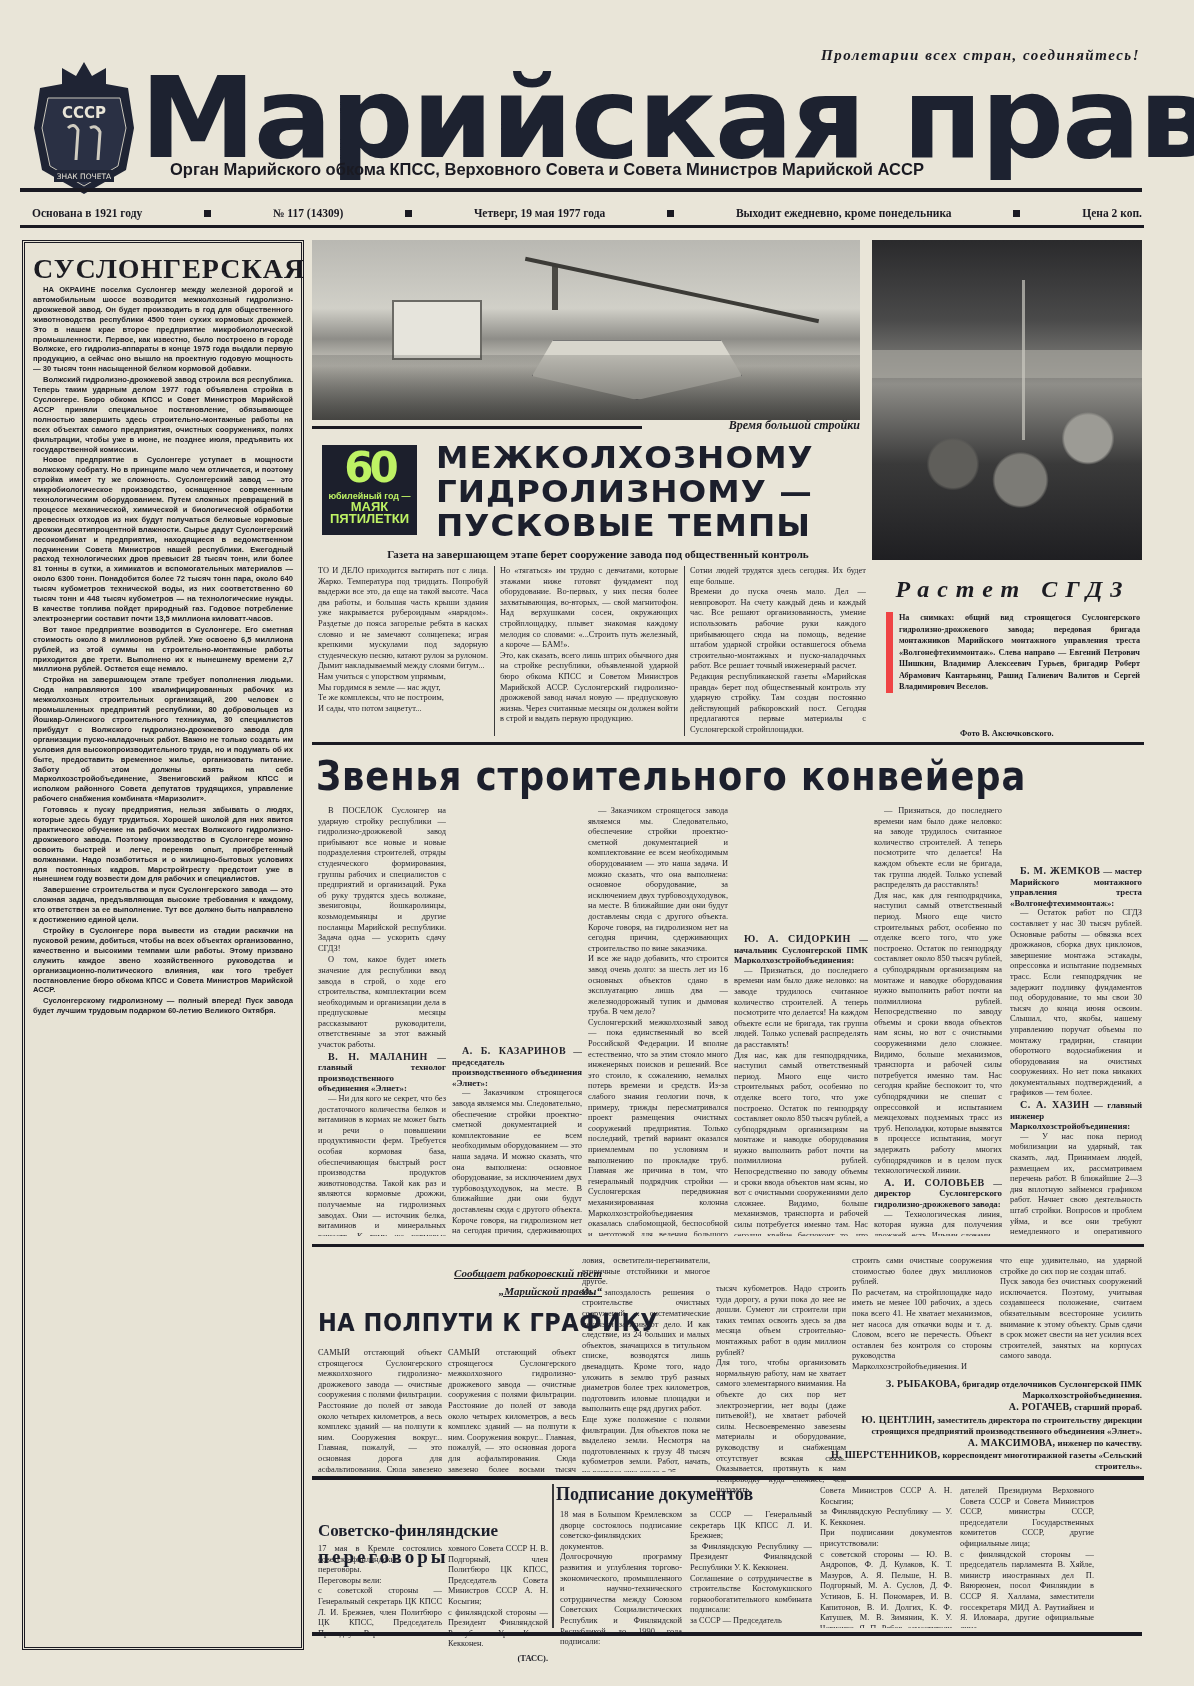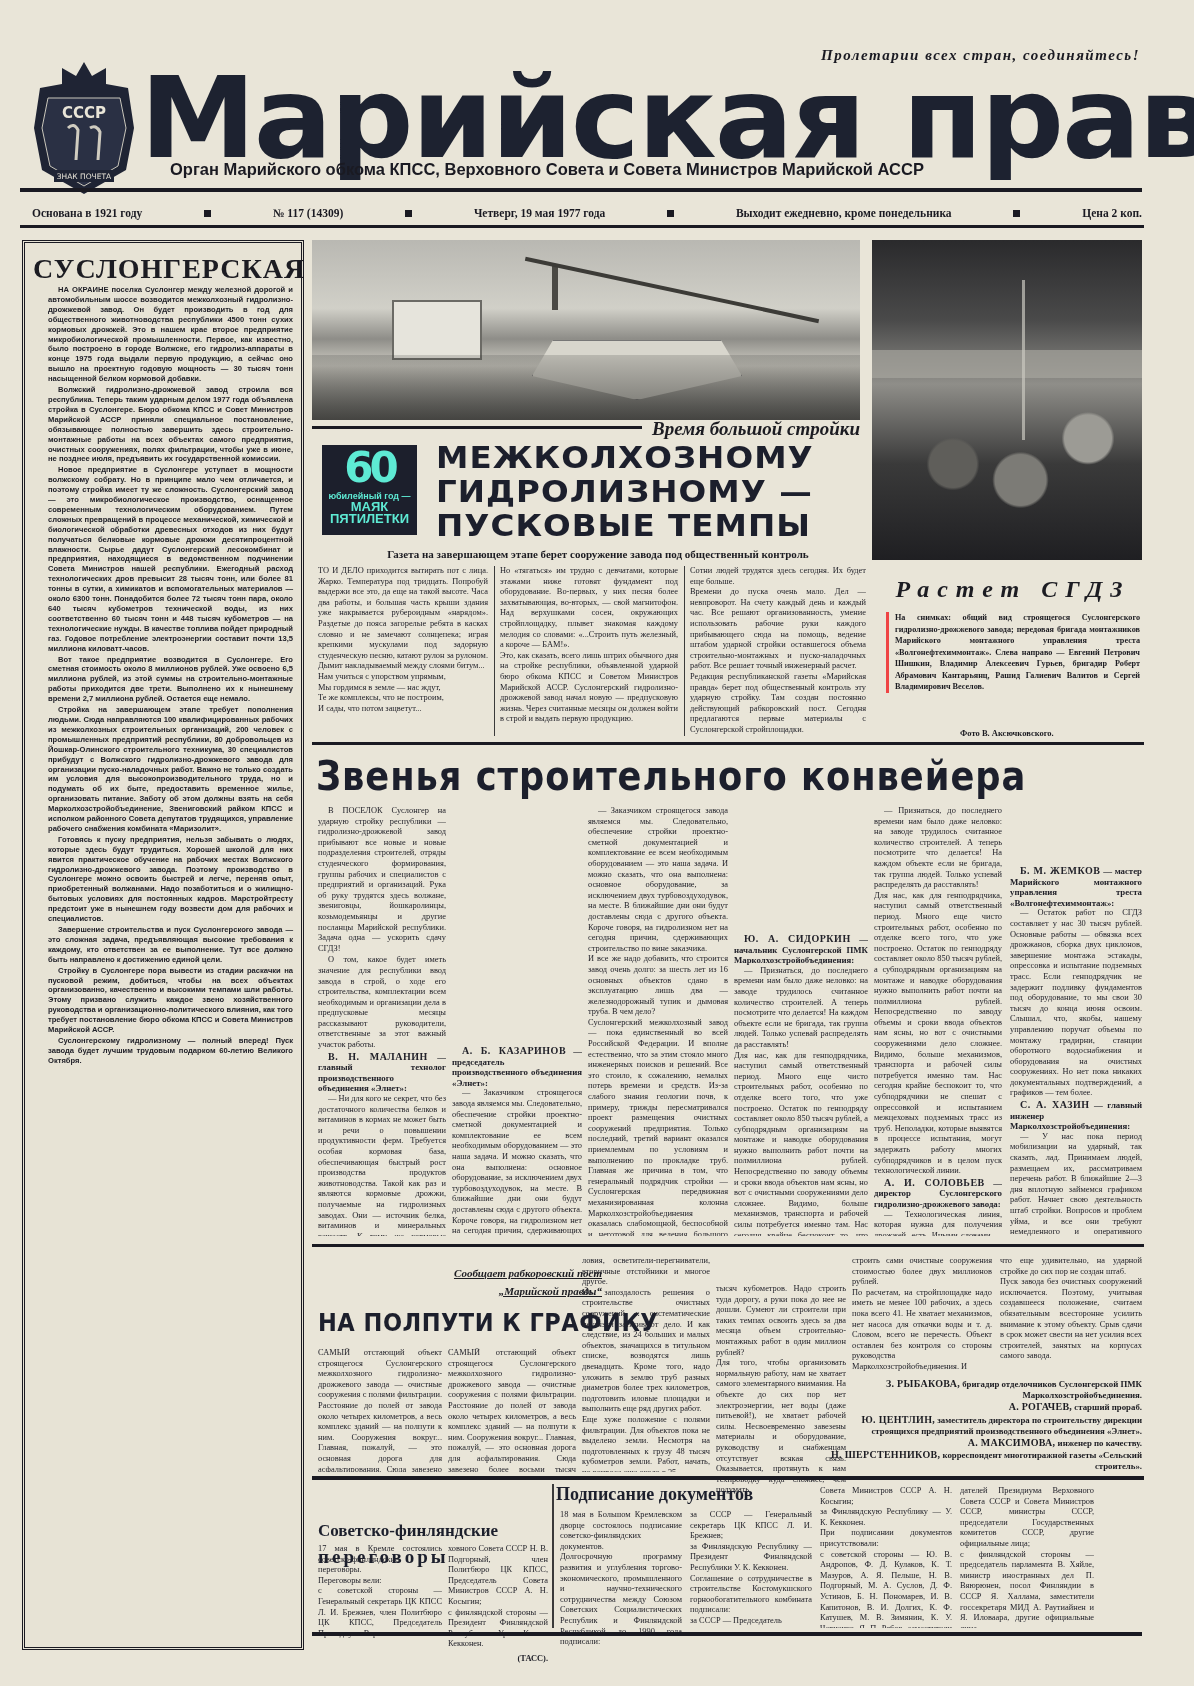--- a/index.html
+++ b/index.html
@@ -50,56 +50,56 @@
     background: #e7e3d5;
   }
   .ed-title1 {
     font-family: "Liberation Serif", serif; font-weight: bold;
     font-size: 28px; text-align: center; letter-spacing: 1px; line-height: 32px;
   }
   .ed-title2 {
     font-family: "Liberation Serif", serif; font-weight: bold;
     font-size: 28px; text-align: center; letter-spacing: 18px; line-height: 34px; margin-bottom: 6px;
   }
-  .editorial .col-text { font-family: "Liberation Sans", sans-serif; font-weight: bold; font-size: 7.6px; line-height: 9.9px; margin-left: 15px; }
+  .editorial .col-text { font-family: "Liberation Sans", sans-serif; font-weight: bold; font-size: 7.6px; line-height: 9.9px; }
 
   
   .photo1 {
     left: 312px; top: 240px; width: 548px; height: 180px;
     background:
       linear-gradient(180deg, #b9b8b2 0%, #d1d0c8 38%, #8e8d88 55%, #cfcdc4 70%, #6f6e6a 100%);
     overflow: hidden;
   }
   .photo1 .bldg { position: absolute; left: 80px; top: 60px; width: 90px; height: 60px; background: #e6e4dc; border: 2px solid #6b6a65; }
   .photo1 .chimney { position: absolute; left: 240px; top: 25px; width: 6px; height: 45px; background: #4a4944; }
   .photo1 .tank { position: absolute; left: 220px; top: 100px; width: 210px; height: 60px; background: #d8d6cd; clip-path: polygon(10% 0, 90% 0, 100% 60%, 50% 100%, 0 60%); border: 1px solid #777; }
   .photo1 .beam { position: absolute; left: 210px; top: 48px; width: 300px; height: 4px; background: #3c3b37; transform: rotate(12deg); }
   .photo1 .shadow { position: absolute; left: 0; top: 115px; width: 548px; height: 65px; background: linear-gradient(180deg, rgba(60,60,58,.2), rgba(40,40,38,.6)); }
   .caption1-rule { left: 312px; top: 426px; width: 330px; height: 3px; background: #1a1a22; }
-  .caption1 { left: 646px; top: 418px; width: 214px; font-style: italic; font-weight: bold; font-size: 19px; text-align: right; }
+  .caption1 { left: 646px; top: 418px; width: 214px; font-style: italic; font-weight: bold; font-size: 12px; text-align: right; }
 
   .photo2 {
     left: 872px; top: 240px; width: 270px; height: 320px;
     background:
       radial-gradient(circle at 30% 70%, #5f5e5a 0 8%, transparent 9%),
       radial-gradient(circle at 55% 75%, #7c7b76 0 9%, transparent 10%),
       radial-gradient(circle at 80% 62%, #9c9b95 0 8%, transparent 9%),
       linear-gradient(180deg, #2a2a2c 0%, #4a4a4a 25%, #8f8e89 45%, #3a3a3a 70%, #1f1f22 100%);
   }
   .photo2 .beam { position: absolute; left: 0; top: 110px; width: 270px; height: 28px; background: #a7a59e; opacity: .7; }
   .photo2 .pipe { position: absolute; left: 150px; top: 40px; width: 3px; height: 160px; background: #c9c7bf; opacity: .7; }
 
   .rastet { left: 884px; top: 576px; width: 258px; font-style: italic; font-weight: bold; font-size: 24px; letter-spacing: 8px; text-align: center; }
-  .rastet-text { left: 886px; top: 612px; width: 254px; font-weight: bold; font-size: 8.2px; line-height: 11.5px; text-align: justify; border-left: 3px solid #ef4444; padding-left: 6px; }
+  .rastet-text { left: 886px; top: 612px; width: 254px; font-weight: bold; font-size: 8.2px; line-height: 11.5px; text-align: justify; border-left: 7px solid #ef4444; padding-left: 6px; }
   .photo-credit { left: 960px; top: 728px; width: 180px; text-align: left; font-weight: bold; font-size: 8.5px; }
 
   
   .emblem {
     left: 322px; top: 445px; width: 95px; height: 90px;
-    background: #1c1f2c; color: #5eead4; text-align: center;
+    background: #1c1f2c; color: #bef264; text-align: center;
     font-family: "Liberation Sans", sans-serif; font-weight: bold;
   }
   .emblem .sixty { font-size: 42px; line-height: 46px; letter-spacing: -4px; font-family: "DejaVu Sans", sans-serif; }
   .emblem .l1 { font-size: 9px; line-height: 10px; }
   .emblem .l2 { font-size: 13px; line-height: 12px; }
 
   .headline-main {
     left: 436px; top: 440px; width: 420px;
     font-family: "DejaVu Sans", sans-serif; font-weight: 900;
     font-size: 31px; line-height: 34px; letter-spacing: 1px; color: #1c1f2c;

